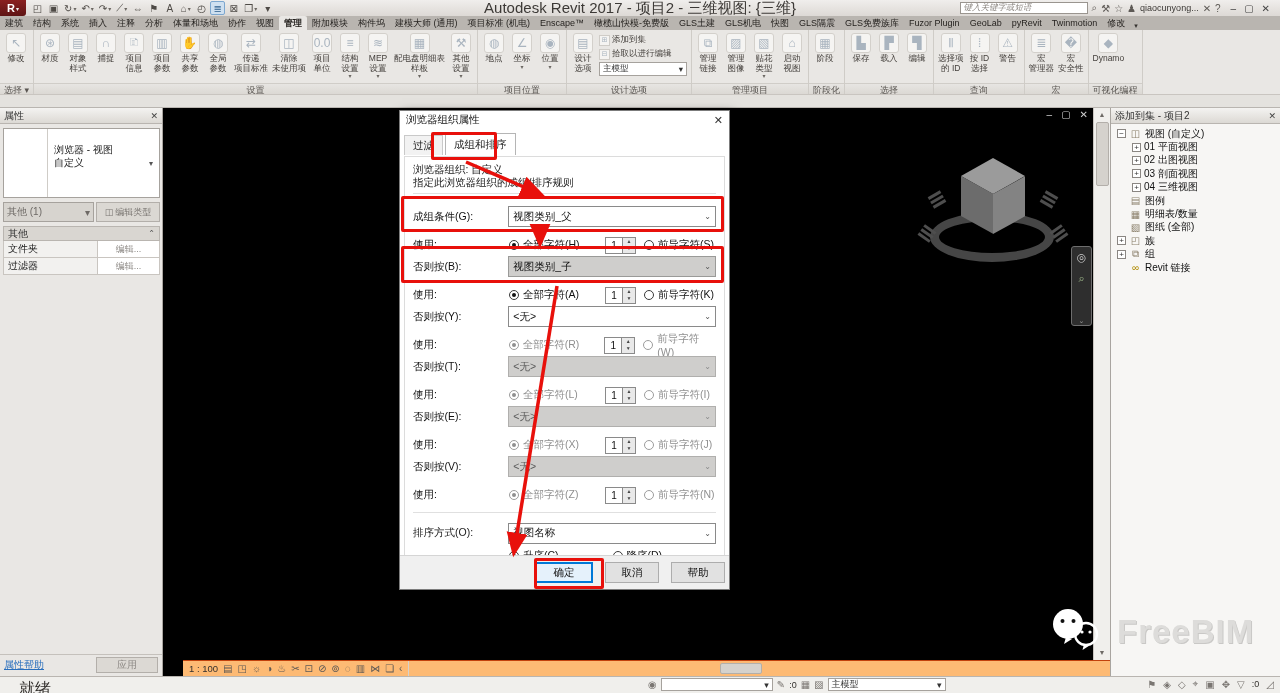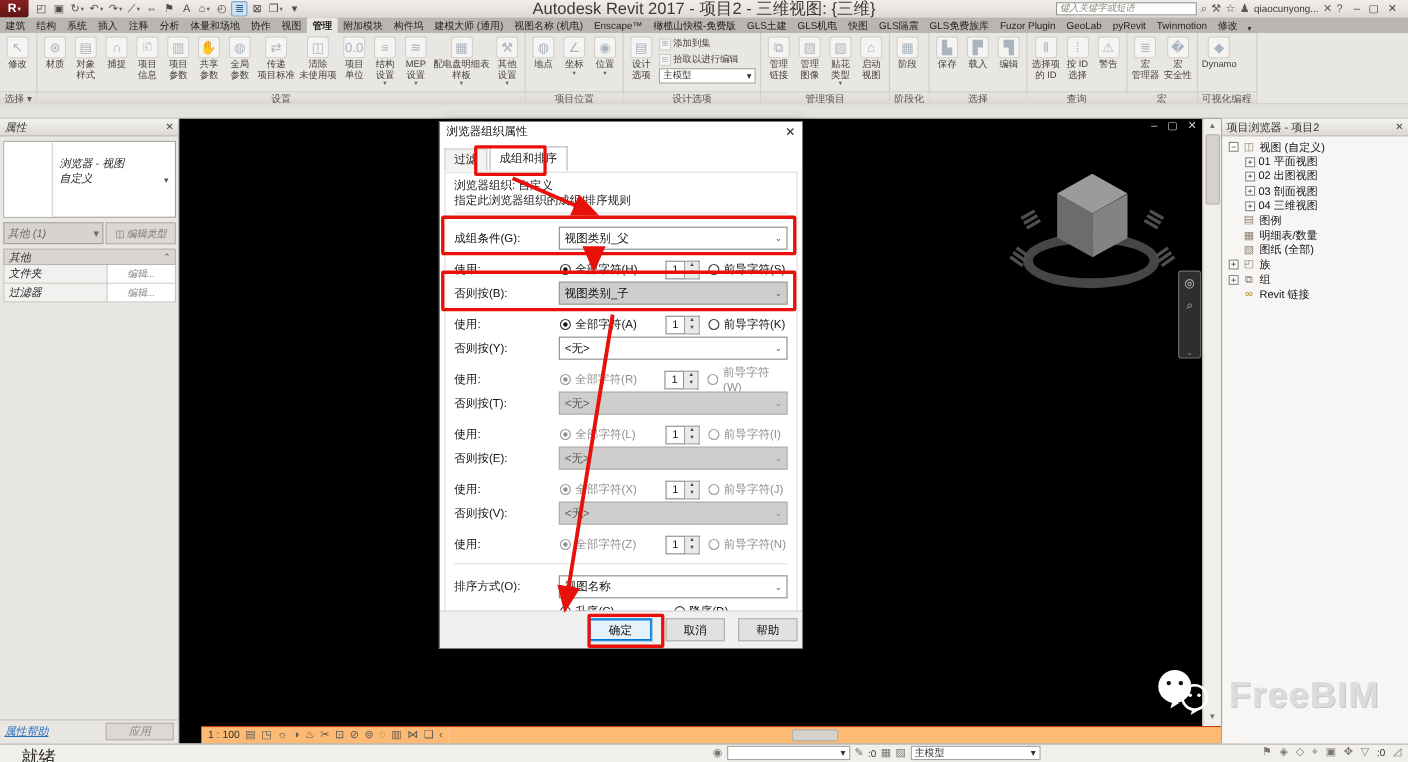--- a/index.html
+++ b/index.html
@@ -53,21 +53,21 @@
   .mini-combo { width:88px; height:14px; background:#fff; border:1px solid #a6a29d; font-size:8.5px;
     display:flex; align-items:center; justify-content:space-between; padding:0 3px; color:#333; }
 
   
   #optionsbar { position:absolute; left:0; top:95px; width:1280px; height:13px; background:#e4e2de; border-bottom:1px solid #b9b5b0; }
 
   
   #main { position:absolute; left:0; top:108px; width:1280px; height:568px; }
 
   
-  #props { position:absolute; left:0; top:0; width:163px; height:568px; background:#e9e7e4; border-right:1px solid #a9a5a0;font-style:italic; }
+  #props { position:absolute; left:0; top:0; width:163px; height:568px; background:#e9e7e4; border-right:1px solid #a9a5a0; }
   .pal-head { height:16px; background:linear-gradient(#f4f3f1,#dcd9d4); border-bottom:1px solid #b9b5b0;
     display:flex; align-items:center; padding:0 4px; font-size:10px; color:#333; }
   .pal-head .x { margin-left:auto; color:#444; font-size:9px; }
   #type-selector { position:absolute; left:3px; top:20px; width:157px; height:70px; background:#fff; border:1px solid #a6a29d; display:flex; }
   #type-preview { width:44px; border-right:1px solid #cfccc7; background:#fff; }
   #type-text { flex:1; padding:14px 3px 0 6px; font-size:10px; line-height:13px; color:#222; }
   #type-arrow { width:10px; display:flex; align-items:center; color:#555; font-size:8px; }
   #props-row2 { position:absolute; left:3px; top:94px; width:157px; height:20px; display:flex; gap:2px; }
   #other-combo { flex:1; background:#d7d4cf; border:1px solid #a6a29d; font-size:10px; color:#6e6a66;
     display:flex; align-items:center; justify-content:space-between; padding:0 3px; }
@@ -283,21 +283,21 @@
       <div class="rtab">插入</div>
       <div class="rtab">注释</div>
       <div class="rtab">分析</div>
       <div class="rtab">体量和场地</div>
       <div class="rtab">协作</div>
       <div class="rtab">视图</div>
       <div class="rtab active">管理</div>
       <div class="rtab">附加模块</div>
       <div class="rtab">构件坞</div>
       <div class="rtab">建模大师 (通用)</div>
-      <div class="rtab">视图名称 (机电)</div>
+      <div class="rtab">项目标准 (机电)</div>
       <div class="rtab">Enscape™</div>
       <div class="rtab">橄榄山快模-免费版</div>
       <div class="rtab">GLS土建</div>
       <div class="rtab">GLS机电</div>
       <div class="rtab">快图</div>
       <div class="rtab">GLS隔震</div>
       <div class="rtab">GLS免费族库</div>
       <div class="rtab">Fuzor Plugin</div>
       <div class="rtab">GeoLab</div>
       <div class="rtab">pyRevit</div>
@@ -618,21 +618,21 @@
           <div id="hs-track">
               <div id="hthumb"></div>
             </div>
           <span class="sc-arr">▶</span>
         </div>
       </div>
     </div>
 
     <div id="browser">
       <div class="pal-head">
-        <span>项目浏览器 - 项目2</span>
+        <span>添加到集 - 项目2</span>
         <span class="x">✕</span>
       </div>
       <div id="tree">
           <div class="titem" style="padding-left: 4px;">
             <span class="texp">−</span>
             <span class="tico">◫</span>
             <span>视图 (自定义)</span>
           </div>
           <div class="titem" style="padding-left: 19px;">
             <span class="texp">+</span>

